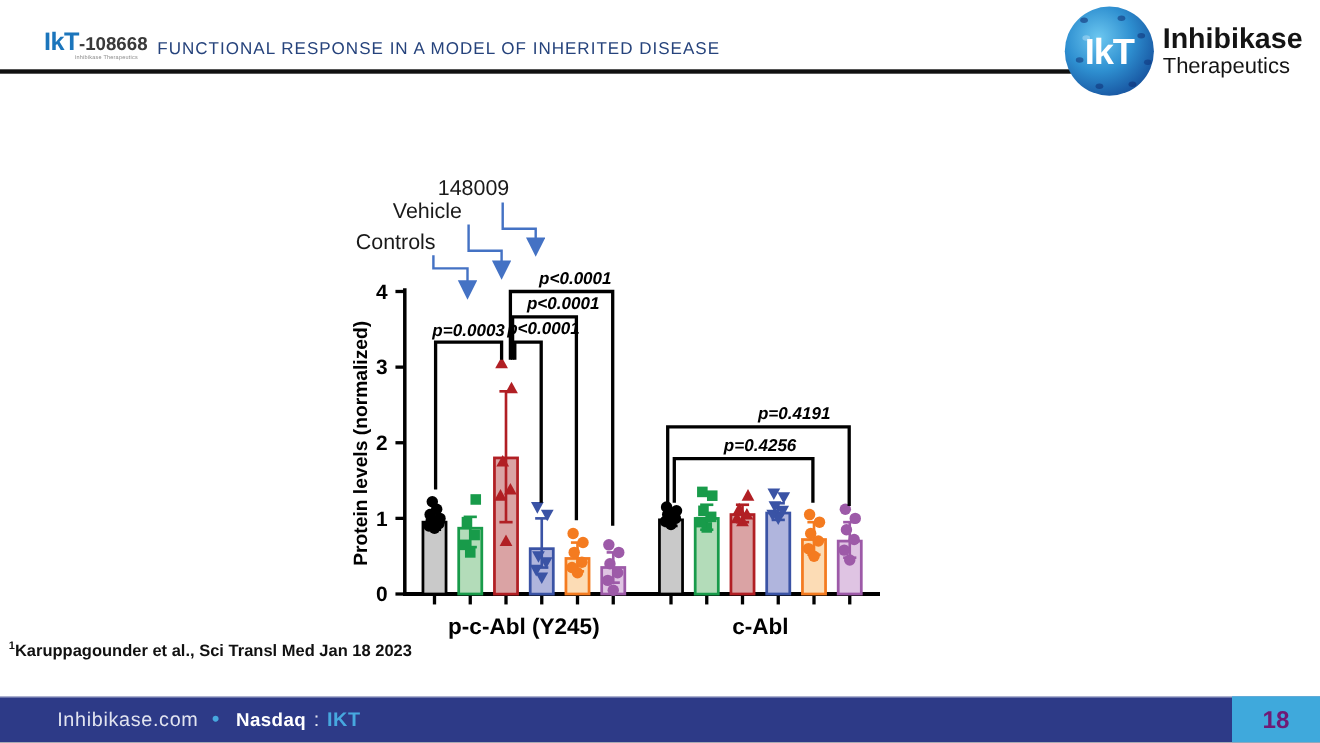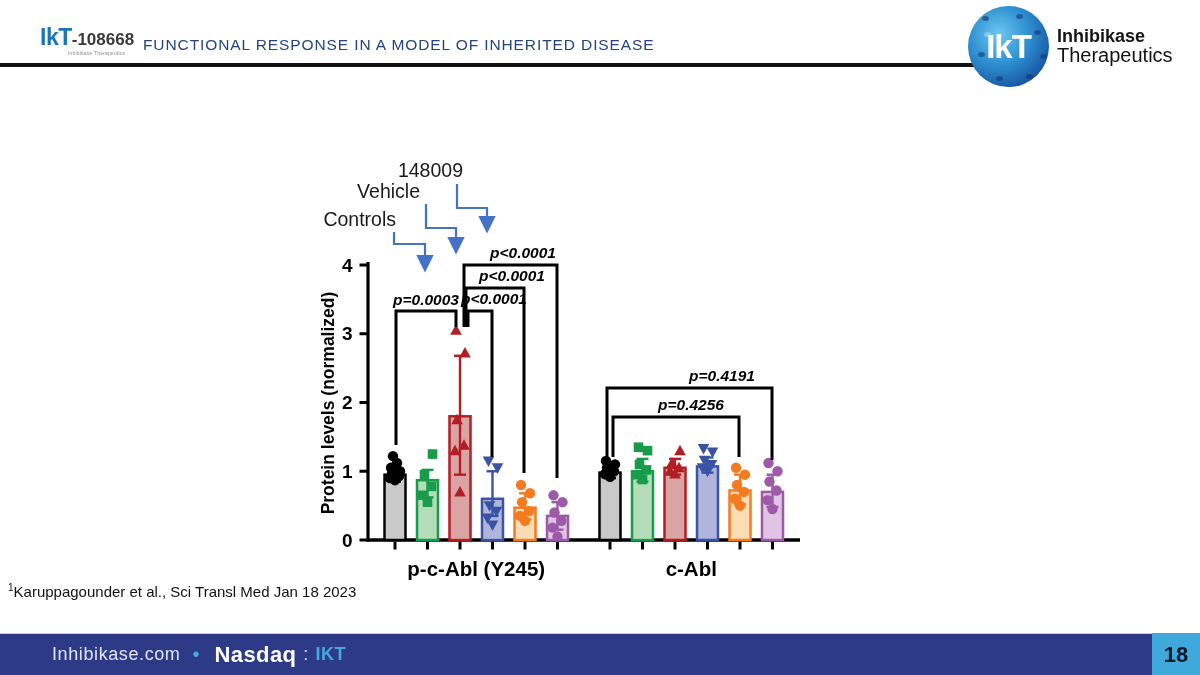--- a/index.html
+++ b/index.html
@@ -18,41 +18,41 @@
     background:radial-gradient(circle at 38% 35%,#6CC7F0 0%,#2E8FD0 42%,#1B5EA8 72%,#143A82 100%);
     display:flex;align-items:center;justify-content:center;color:#fff;font-weight:bold;
     font-size:33px;letter-spacing:-1px;}
   .brand-circle::after{content:"";position:absolute;left:14px;top:10px;width:7px;height:5px;
     border-radius:50%;background:rgba(12,40,110,.55);
     box-shadow:34px -2px 0 rgba(12,40,110,.5),52px 14px 0 rgba(12,40,110,.5),
       58px 38px 0 rgba(12,40,110,.45),44px 58px 0 rgba(12,40,110,.5),
       14px 60px 0 rgba(12,40,110,.5),-4px 36px 0 rgba(12,40,110,.5),
       2px 16px 0 rgba(220,240,255,.35);}
   .brand-text{margin-left:8px;line-height:1.05;}
-  .brand-name{font-size:18px;font-weight:600;color:#141414;}
+  .brand-name{font-size:26px;font-weight:600;color:#141414;}
   .brand-sub{font-size:20px;font-weight:400;color:#141414;}
   
   .title{position:absolute;left:25px;top:72px;margin:0;font-size:29px;line-height:42px;
          font-weight:bold;color:#29A9E1;letter-spacing:-0.3px;}
   .title sup{font-size:17px;}
   
   #chart{position:absolute;left:300px;top:150px;width:520px;height:440px;}
   
-  .footnote{position:absolute;left:8px;top:582px;font-size:15px;color:#111;}
+  .footnote{position:absolute;left:8px;top:582px;font-size:15px;color:#111;font-weight:bold;}
   .footnote sup{font-size:10px;}
   .footer{position:absolute;left:0;bottom:0;width:1200px;height:42px;background:#2D3A87;
           display:flex;align-items:center;padding-left:52px;box-sizing:border-box;
           border-top:1px solid #c9cde0;}
   .site{color:#E2E4F0;font-size:18px;letter-spacing:.6px;}
   .bullet{color:#47A8DF;font-size:20px;margin:0 15px 0 12px;}
-  .nasdaq{color:#ffffff;font-size:22px;font-weight:bold;letter-spacing:.4px;}
+  .nasdaq{color:#ffffff;font-size:17px;font-weight:bold;letter-spacing:.4px;}
   .colon{color:#E2E4F0;font-size:18px;margin:0 7px;}
   .ticker{color:#47A8DF;font-size:18px;font-weight:bold;letter-spacing:.5px;}
-  .pagebox{position:absolute;right:0;top:-1px;width:48px;height:43px;background:#3FA9DC;
-           display:flex;align-items:center;justify-content:center;color:#0f172a;
+  .pagebox{position:absolute;right:0;top:-1px;width:80px;height:43px;background:#3FA9DC;
+           display:flex;align-items:center;justify-content:center;color:#701a75;
            font-size:22px;font-weight:bold;text-align:center;}
 </style>
 </head>
 <body>
 
 <div class="slide">
 
   <div class="mini-logo">
     <div><span class="mini-ikt">IkT</span><span class="mini-suffix">-108668</span></div>
     <div class="mini-sub">Inhibikase Therapeutics</div>

